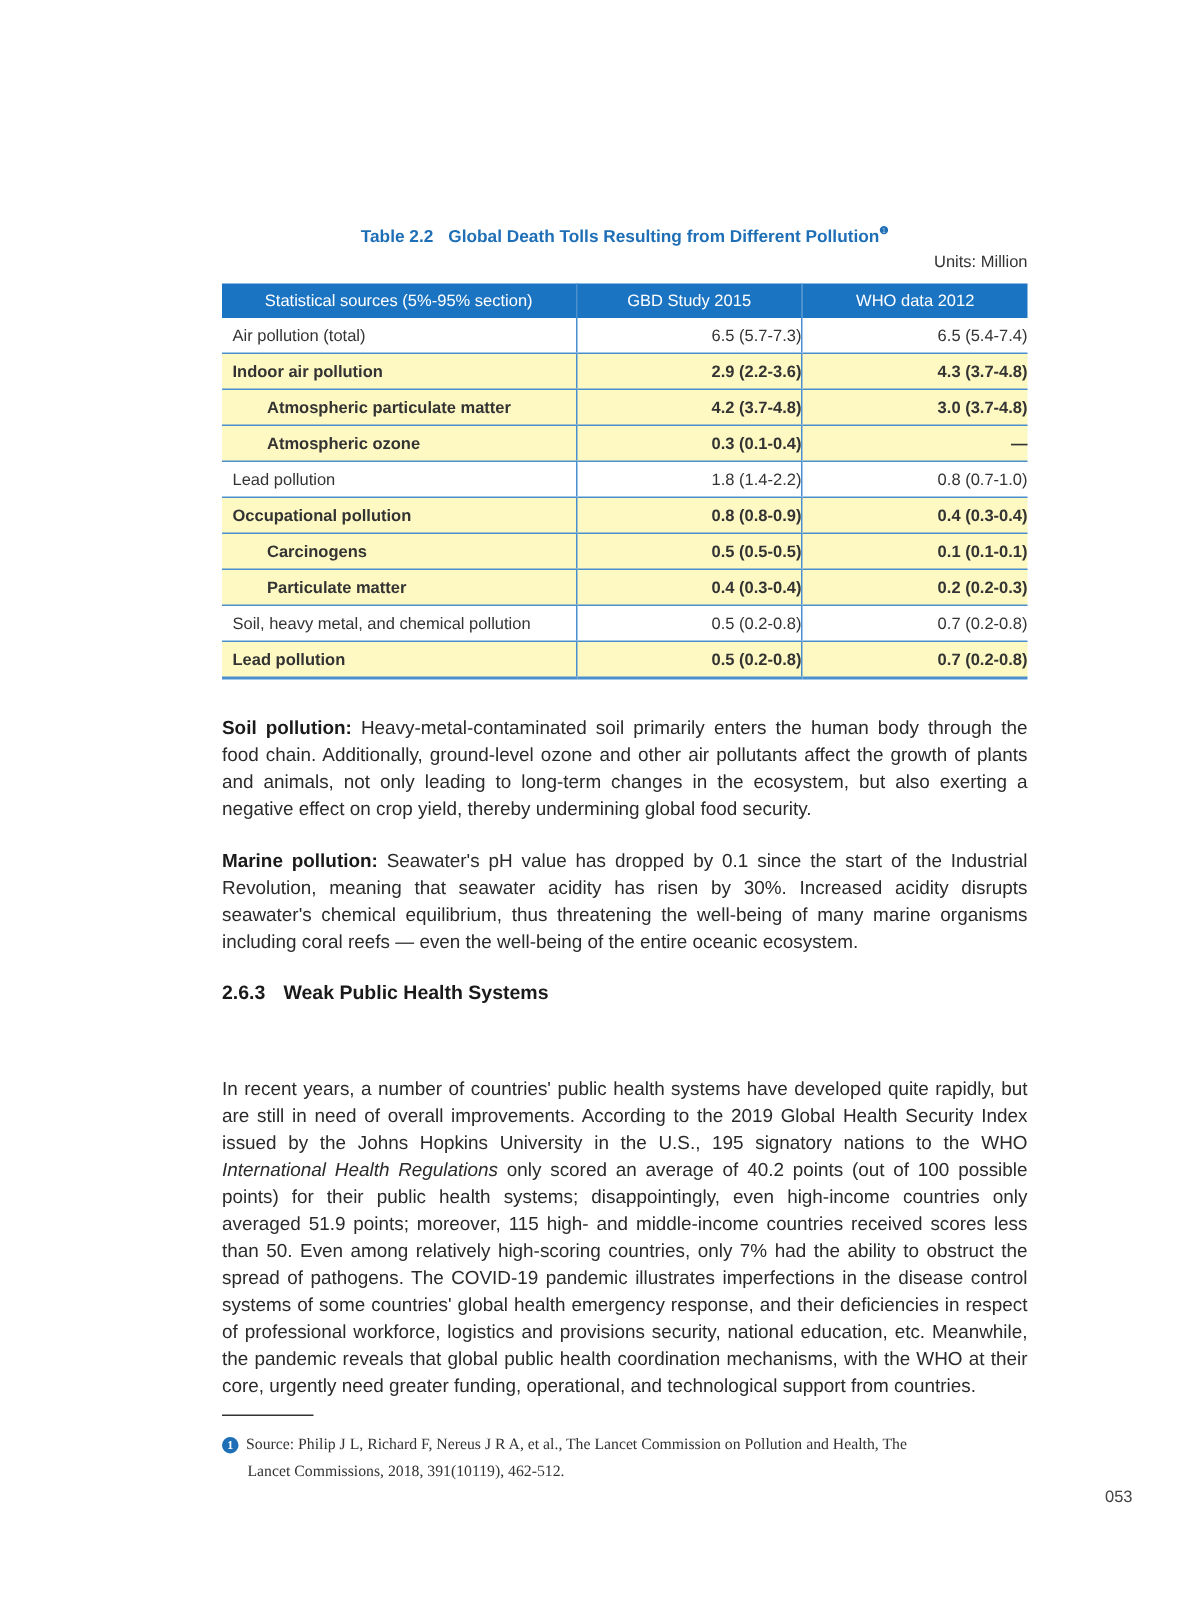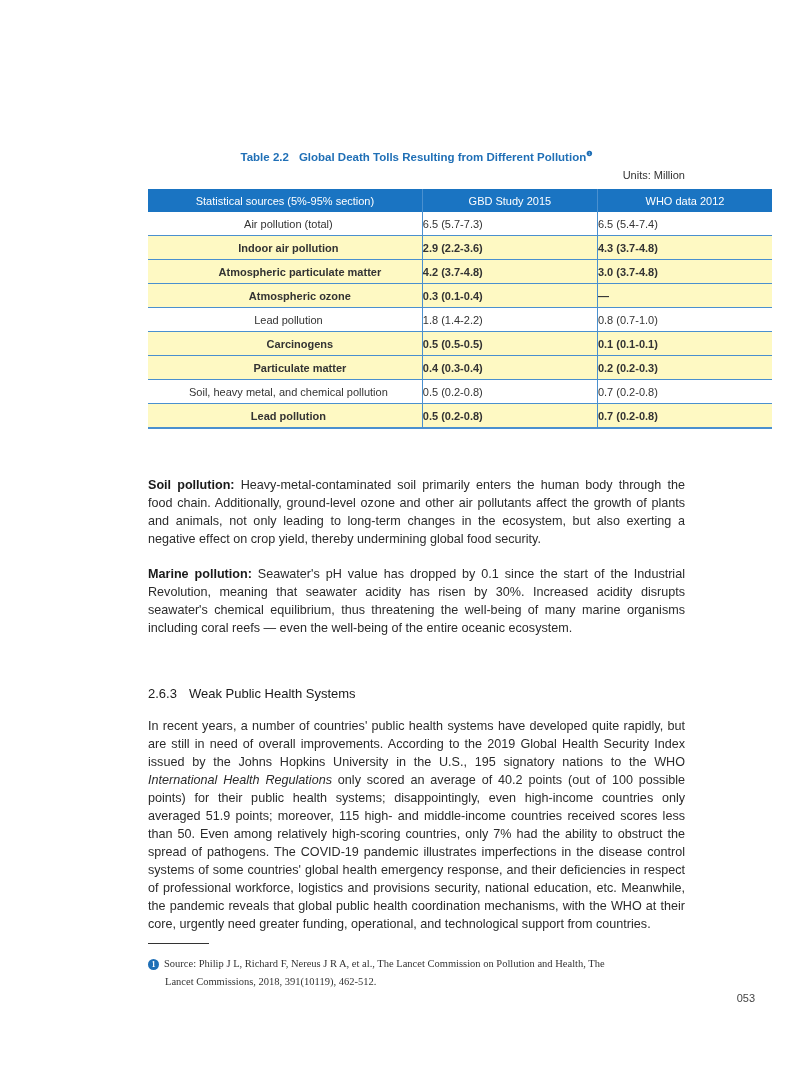--- a/index.html
+++ b/index.html
@@ -6,38 +6,38 @@
   body { width: 793px; height: 1077px; position: relative; overflow: hidden;
          font-family: "Liberation Sans", sans-serif; color: #2b2b2b; }
   .page { position: absolute; left: 0; top: 0; width: 793px; height: 1077px; }
 
   .table-caption { position: absolute; left: 148px; width: 537px; top: 150px;
                    text-align: center; font-size: 11.5px; font-weight: bold; color: #1f6fb6; }
   .table-caption .num { margin-right: 10px; }
   .table-caption sup { font-size: 7px; vertical-align: 5px; }
   .units { position: absolute; right: 108px; top: 169px; font-size: 11px; color: #333; }
 
-  table.data { position: absolute; left: 148px; top: 189px; width: 624px;
+  table.data { position: absolute; left: 148px; top: 189px; width: 537px;
                border-collapse: collapse; font-size: 11px; color: #333; }
   table.data th { background: #1a74c2; color: #ffffff; font-weight: normal;
                   height: 23px; padding: 0; text-align: center; font-size: 11px; }
   table.data th + th, table.data td + td { border-left: 1.5px solid #4a90cf; }
-  table.data td { height: 23px; padding: 0; border-bottom: 1px solid #4a90cf; text-align: center; }
+  table.data td { height: 23px; padding: 0; border-bottom: 1px solid #4a90cf; }
   table.data tr.last td { border-bottom: 2px solid #4a90cf; }
   table.data td.label { padding-left: 7px; width: 229px; }
   table.data td.label.indent { padding-left: 30px; width: 206px; }
-  table.data td.val { text-align: left; width: 150px; }
+  table.data td.val { text-align: right; width: 150px; }
   table.data tr.shaded td { background: #fef9c3; font-weight: bold; }
   table.data tr.plain td { background: #ffffff; }
 
   .para { position: absolute; left: 148px; width: 537px; font-size: 12.6px;
           line-height: 18px; text-align: justify; color: #2b2b2b; }
   .para b { color: #1a1a1a; }
   .heading { position: absolute; left: 148px; top: 654px; font-size: 13px;
-             font-weight: normal; color: #1a1a1a; margin-top: 32px; }
+             font-weight: bold; color: #1a1a1a; }
   .heading .num { margin-right: 12px; }
 
   .fn-rule { position: absolute; left: 148px; top: 943px; width: 61px; height: 1px; background: #333; }
   .footnote { position: absolute; left: 148px; top: 955px; width: 540px; font-size: 10.5px;
               line-height: 18px; color: #333; font-family: Liberation Serif, serif; }
   .fn-marker { display: inline-block; width: 11px; height: 11px; border-radius: 50%;
                background: #1f6fb6; color: #fff; font-size: 8px; font-weight: bold;
                text-align: center; line-height: 11px; margin-right: 5px; vertical-align: 0px; }
   .fn-line2 { padding-left: 17px; }
   .page-num { position: absolute; right: 38px; top: 992px; font-size: 11px; color: #444; }
@@ -80,20 +80,25 @@
         <td class="label indent">Atmospheric ozone</td>
         <td class="val">0.3 (0.1-0.4)</td>
         <td class="val">—</td>
       </tr>
       <tr class="plain">
         <td class="label">Lead pollution</td>
         <td class="val">1.8 (1.4-2.2)</td>
         <td class="val">0.8 (0.7-1.0)</td>
       </tr>
       <tr class="shaded">
+        <td class="label">Occupational pollution</td>
+        <td class="val">0.8 (0.8-0.9)</td>
+        <td class="val">0.4 (0.3-0.4)</td>
+      </tr>
+      <tr class="shaded">
         <td class="label indent">Carcinogens</td>
         <td class="val">0.5 (0.5-0.5)</td>
         <td class="val">0.1 (0.1-0.1)</td>
       </tr>
       <tr class="shaded">
         <td class="label indent">Particulate matter</td>
         <td class="val">0.4 (0.3-0.4)</td>
         <td class="val">0.2 (0.2-0.3)</td>
       </tr>
       <tr class="plain">

